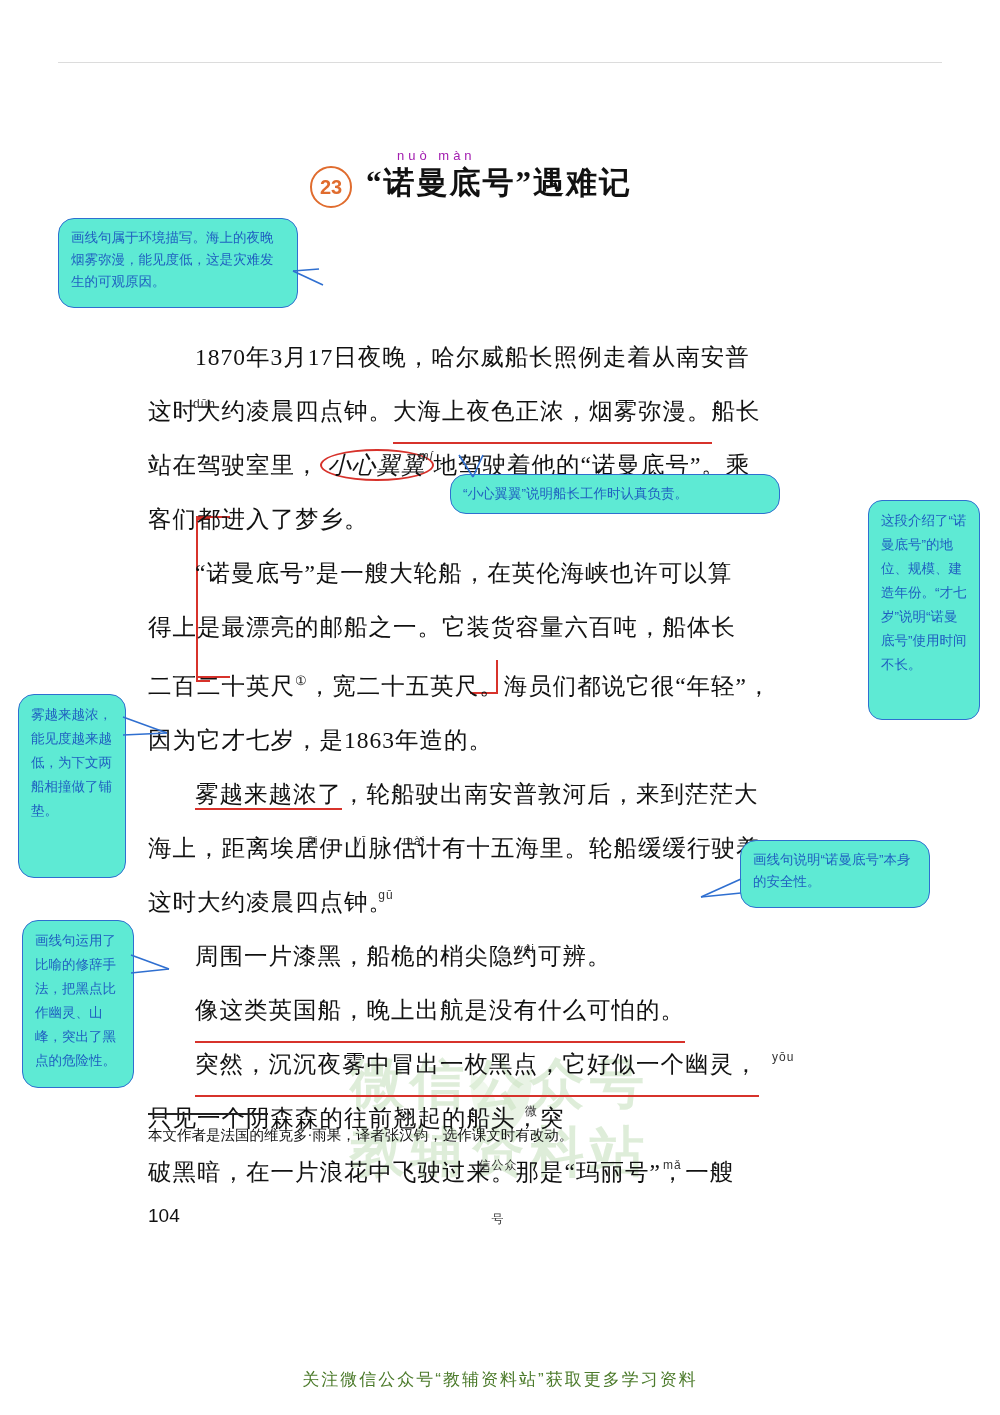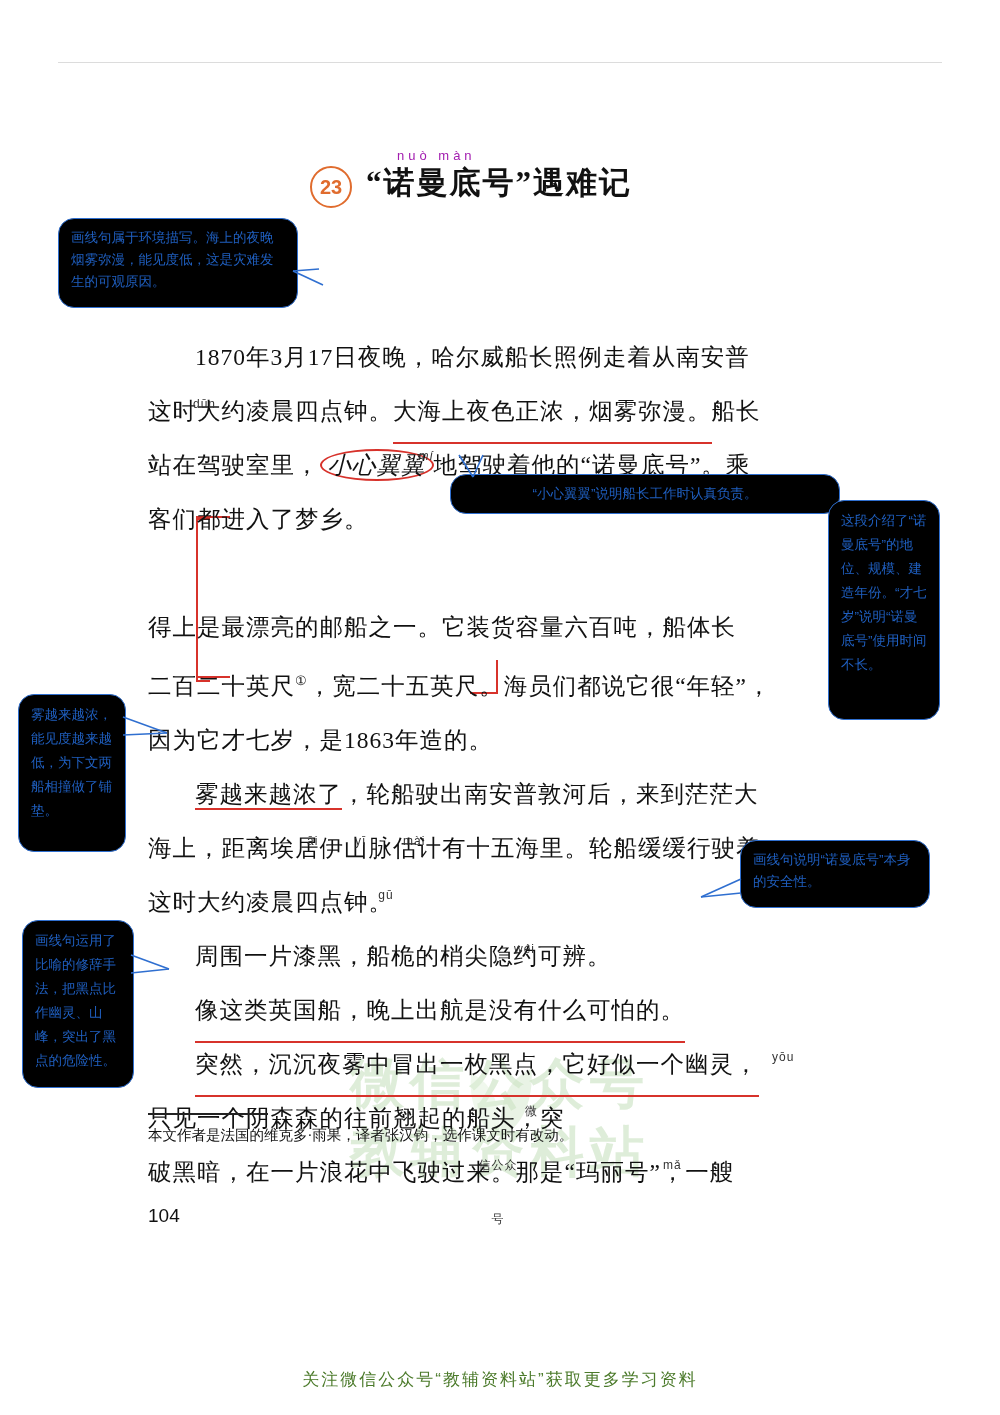--- a/index.html
+++ b/index.html
@@ -52,21 +52,21 @@
   }
   .sup{font-size:13px;vertical-align:super;}
 
   
   .brk{position:absolute;border:2px solid #d7322b;}
   .brk-left{left:196px;top:518px;width:12px;height:160px;border-right:none;}
 
   
   .cal{
     position:absolute;border:1.6px solid #2f6fd0;border-radius:16px;
-    background:#000000;color:#1f5fc0;
+    background:#5eead4;color:#1f5fc0;
     font-family:"Liberation Sans",sans-serif;font-size:13.5px;line-height:22px;
     padding:8px 12px;box-sizing:border-box;
   }
 
   
   .fn-rule{position:absolute;left:148px;top:1113px;width:120px;height:1.5px;background:#222;}
   .footnote{position:absolute;left:148px;top:1122px;width:700px;
             font-size:14.5px;line-height:26px;color:#111;}
   .pgnum{position:absolute;left:148px;top:1205px;font-size:19px;color:#111;
          font-family:"Liberation Sans",sans-serif;}
@@ -109,21 +109,21 @@
     <div class="para">
       <span>1870年3月17日夜晚，哈尔威船长照例走着从南安普</span><br>
       <span class="rel">
         <span class="pin" style="left:-2px;width:30px;">dūn</span>
         <span>这时大约凌晨四点钟。</span></span><span class="ul-red">大海上夜色正浓，烟雾弥漫。</span><span>船长</span><br>
       <span>站在驾驶室里，</span><span class="oval rel"><span class="pin" style="left:50px;top:-22px;width:24px;">mí</span><span>小心翼翼</span></span><span>地驾驶着他的“诺曼底号”。乘</span><br>
       <span>客们都进入了梦乡。</span>
     </div>
 
     <div class="para">
-      <br>
+      <span>“诺曼底号”是一艘大轮船，在英伦海峡也许可以算</span><br>
       <span>得上是最漂亮的邮船之一。它装货容量六百吨，船体长</span><br>
       <span>二百二十英尺</span><span class="sup">①</span><span>，宽二十五英尺。海员们都说它很“年轻”，</span><br>
       <span>因为它才七岁，是1863年造的。</span>
     </div>
 
     <div class="para">
       <span class="ul-red2">雾越来越浓了</span><span>，轮船驶出南安普敦河后，来到茫茫大</span><br>
       <span class="rel">
         <span class="pin" style="left:112px;width:30px;">āi</span>
         <span class="pin" style="left:160px;width:30px;">yī</span>
@@ -159,33 +159,33 @@
   </div>
 
   <div class="cal" style="left:58px;top:218px;width:240px;height:90px;">
     <span>画线句属于环境描写。海上的夜晚烟雾弥漫，能见度低，这是灾难发生的可观原因。</span>
     <svg style="position:absolute;right:-30px;bottom:14px;width:34px;height:26px;overflow:visible;">
       <path d="M0 4 L30 18" stroke="#2f6fd0" stroke-width="1.6" fill="none"></path>
       <path d="M0 4 L26 2" stroke="#2f6fd0" stroke-width="1.6" fill="none"></path>
     </svg>
   </div>
 
-  <div class="cal" style="left:450px;top:474px;width:390px;height:40px;text-align:center;">
+  <div class="cal" style="left:450px;top:474px;width:330px;height:40px;text-align:left;">
     <span>“小心翼翼”说明船长工作时认真负责。</span>
     <svg style="position:absolute;left:16px;top:-18px;width:40px;height:20px;overflow:visible;">
       <path d="M6 20 L-8 -2" stroke="#2f6fd0" stroke-width="1.6" fill="none"></path>
       <path d="M6 20 L16 -2" stroke="#2f6fd0" stroke-width="1.6" fill="none"></path>
     </svg>
   </div>
 
-  <div class="cal" style="left:828px;top:500px;width:112px;height:220px;line-height:24px;">
+  <div class="cal" style="left:868px;top:500px;width:112px;height:220px;line-height:24px;border-radius:14px;">
     <span>这段介绍了“诺曼底号”的地位、规模、建造年份。“才七岁”说明“诺曼底号”使用时间不长。</span>
   </div>
 
-  <div class="cal" style="left:18px;top:694px;width:108px;height:158px;line-height:24px;">
+  <div class="cal" style="left:18px;top:694px;width:108px;height:184px;line-height:24px;">
     <span>雾越来越浓，能见度越来越低，为下文两船相撞做了铺垫。</span>
     <svg style="position:absolute;right:-44px;top:18px;width:46px;height:30px;overflow:visible;">
       <path d="M0 4 L44 20" stroke="#2f6fd0" stroke-width="1.6" fill="none"></path>
       <path d="M0 22 L44 20" stroke="#2f6fd0" stroke-width="1.6" fill="none"></path>
     </svg>
   </div>
 
   <div class="cal" style="left:740px;top:840px;width:190px;height:68px;">
     <span>画线句说明“诺曼底号”本身的安全性。</span>
     <svg style="position:absolute;left:-36px;bottom:6px;width:40px;height:30px;overflow:visible;">

